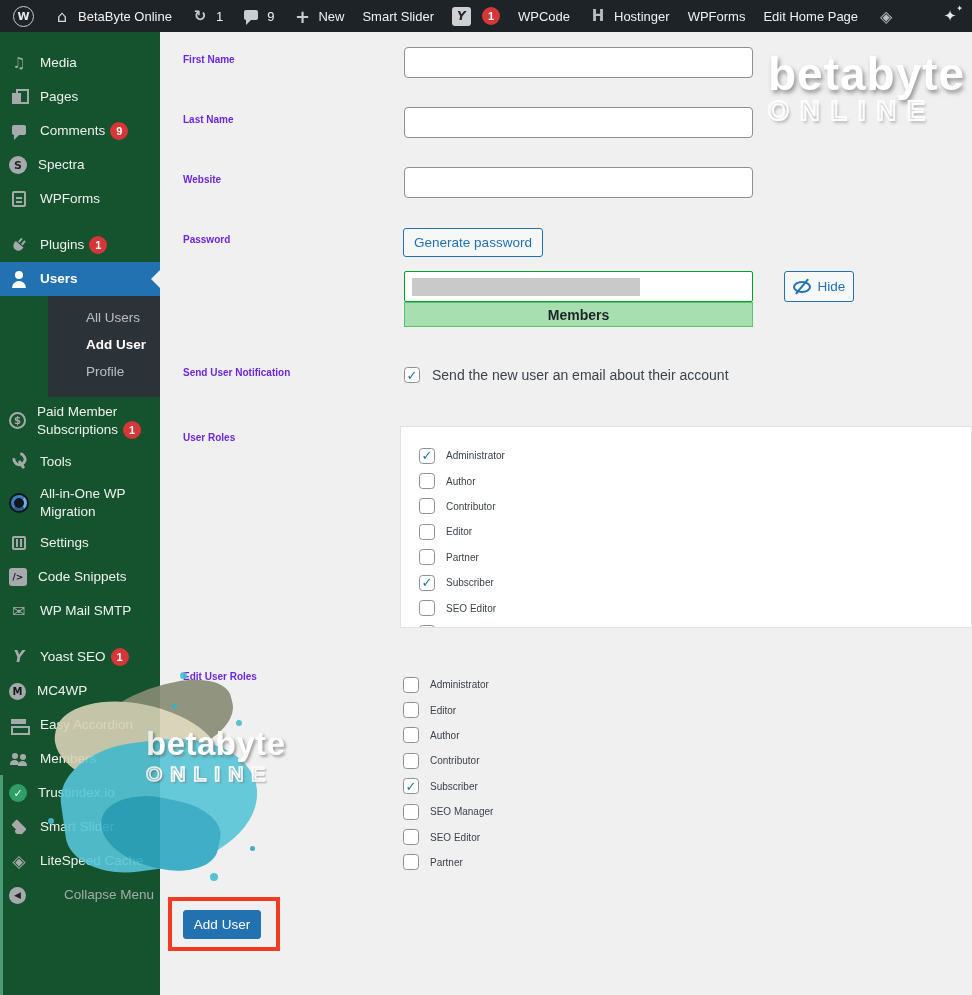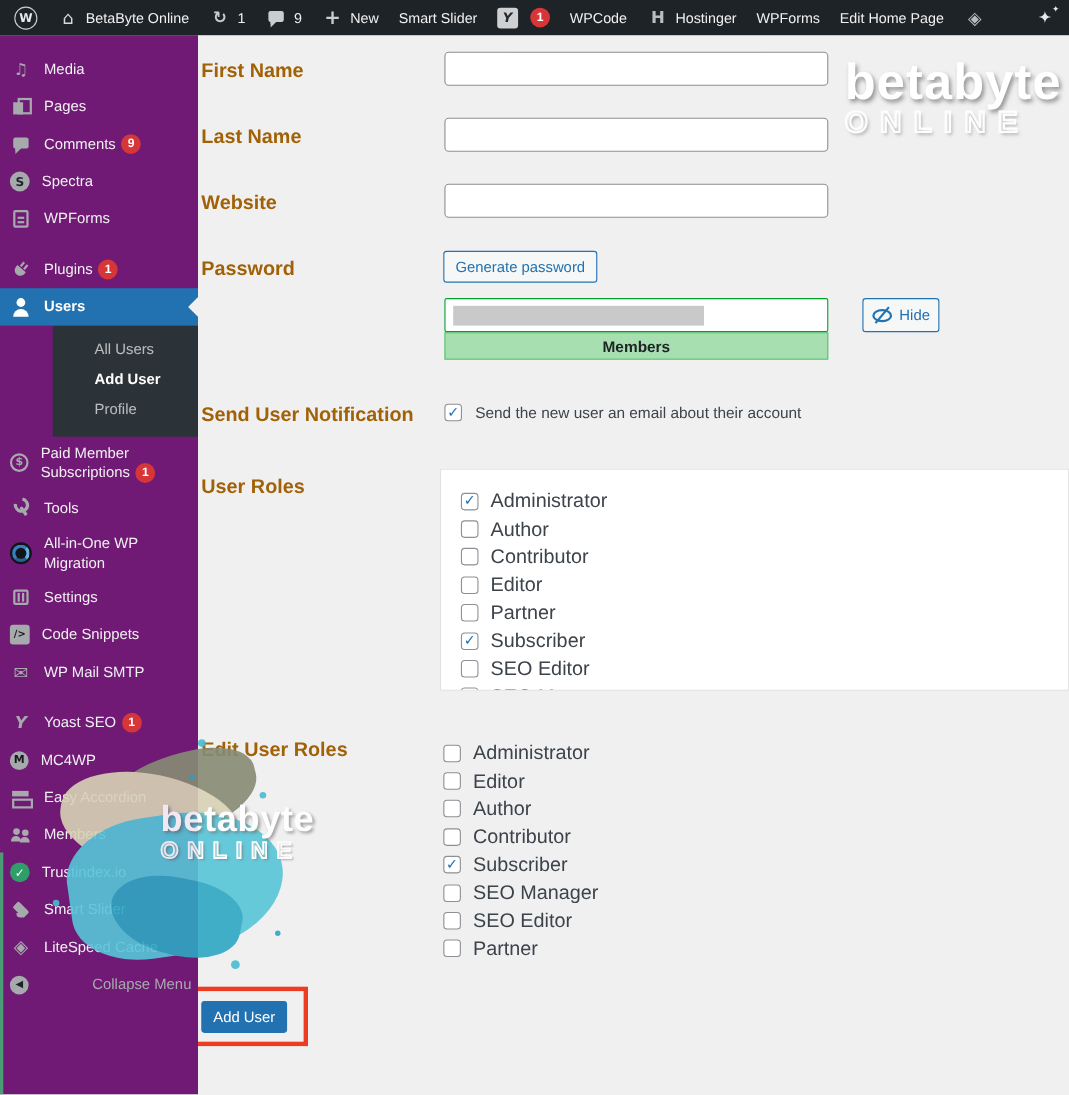--- a/index.html
+++ b/index.html
@@ -77,61 +77,61 @@
   .ic-members::after { content:""; position:absolute; left:1px; top:11px; width:9px; height:5px; border-radius:5px 5px 0 0; background:#a7aaad; box-shadow:8px 1px 0 #a7aaad; }
   .ic-trustindex { background:#2f9e68; border-radius:50%; width:18px; min-width:18px; height:18px; color:#fff; font-size:11px; font-weight:bold; }
   .ic-trustindex::before { content:"✓"; }
   .ic-smartslider::before { content:""; position:absolute; left:3px; top:3px; width:14px; height:14px; background:#a7aaad; transform:rotate(45deg) scaleY(.55); border-radius:2px; }
   .ic-smartslider::after { content:""; position:absolute; left:6px; top:13px; width:8px; height:4px; background:#a7aaad; border-radius:0 0 3px 3px; }
   .ic-litespeed::before { content:"◈"; font-size:17px; }
   .ic-collapse { background:#a7aaad; border-radius:50%; width:17px; min-width:17px; height:17px; color:#1d2327; font-size:9px; }
   .ic-collapse::before { content:"◀"; }
 
   
-  .sidebar { position:absolute; top:32px; left:0; bottom:0; width:180px; background:#701a75; z-index:10; font-size:13.5px; }
+  .sidebar { position:absolute; top:32px; left:0; bottom:0; width:160px; background:#14532d; z-index:10; font-size:13.5px; }
   .menu { padding-top:14px; }
   .mi { display:flex; align-items:center; gap:11px; padding:6px 6px 6px 9px; min-height:34px; color:#f0f0f1; cursor:pointer; }
   .mi .lbl { flex:1; line-height:1.3; display:inline; }
   .sep { height:12px; }
   .badge { background:#d63638; color:#fff; border-radius:50%; min-width:18px; height:18px; font-size:11px; font-weight:bold;
            display:inline-flex; align-items:center; justify-content:center; padding:0 3px; margin-left:5px; vertical-align:middle; }
   .mi.active { background:#2271b1; position:relative; }
   .mi.active .lbl { color:#fff; font-weight:bold; }
   .users-arrow { position:absolute; right:0; top:50%; transform:translateY(-50%); width:0; height:0;
                  border:9px solid transparent; border-right-color:#f0f0f1; border-left-width:0; }
   .submenu { background:#2c3338; padding:8px 0 12px;margin-left:48px; }
   .smi { padding:6px 8px 6px 38px; color:rgba(240,240,241,.72); cursor:pointer; font-size:13.5px; }
   .smi.current { color:#fff; font-weight:bold; }
   .mi.dim .lbl { color:#a7aaad;text-align:right; }
   .green-strip { position:absolute; left:0; top:775px; width:3px; height:220px; background:#4a9c77; z-index:11; }
 
   
   .content { position:absolute; left:160px; top:32px; right:0; bottom:0; background:#f0f0f1; }
-  .flabel { position:absolute; left:23px; font-weight:bold; font-size:18px; color:#a16207; }
+  .flabel { position:absolute; left:23px; font-weight:bold; font-size:10px; color:#6d28d9; }
   .tinput { position:absolute; left:244px; width:349px; height:31px; background:#fff; border:1px solid #8c8f94; border-radius:4px; font-size:14px; padding:0 8px; }
 
   .btn-secondary { position:absolute; background:#f6f7f7; border:1px solid #2271b1; border-radius:3px; color:#2271b1;
                    font-size:13.5px; display:inline-flex; align-items:center; justify-content:center; gap:7px; cursor:pointer;
                    font-family:"Liberation Sans", sans-serif; }
   .pw-wrap { position:absolute; left:244px; top:239px; width:349px; height:31px; background:#fff; border:1px solid #00a32a; border-radius:2px; }
   .pw-blob { position:absolute; left:7px; top:6px; width:228px; height:18px; background:#c9c9c9; }
   .strength { position:absolute; left:244px; top:270px; width:349px; height:25px; background:#a7dfb0; border:1px solid #58c472;
               display:flex; align-items:center; justify-content:center; font-weight:bold; font-size:14px; color:#1d2327; }
   .ic-eye { width:18px; min-width:18px; height:12px; position:relative; display:inline-block; }
   .ic-eye::before { content:""; position:absolute; inset:0; border:2px solid #2271b1; border-radius:50%; }
   .ic-eye::after { content:""; position:absolute; left:8px; top:-4px; width:2px; height:19px; background:#2271b1; transform:rotate(40deg); }
 
   .cb { width:16px; min-width:16px; height:16px; border:1.5px solid #8c8f94; border-radius:3.5px; background:#fff;
         display:inline-flex; align-items:center; justify-content:center; cursor:pointer; }
   .cb.checked::after { content:"✓"; color:#2271b1; font-size:13px; font-weight:bold; line-height:1; font-family:"DejaVu Sans", sans-serif; }
   .notif-row { position:absolute; left:244px; top:335px; display:flex; align-items:center; gap:12px; font-size:14px; color:#3c434a; }
 
   .roles-panel { position:absolute; left:240px; top:394px; width:572px; height:202px; background:#fff;
                  border:1px solid #e2e2e4; overflow:hidden; padding:16px 0 0 18px; }
-  .role-row { display:flex; align-items:center; gap:11px; height:25.4px; font-size:18px; color:#3c434a; }
+  .role-row { display:flex; align-items:center; gap:11px; height:25.4px; font-size:10px; color:#3c434a; }
   .edit-roles { position:absolute; left:243px; top:640px; }
 
   .hl-box { position:absolute; left:8px; top:865px; width:112px; height:54px; border:4px solid #ee3c23; }
   .btn-primary { position:absolute; left:23px; top:878px; width:78px; height:29px; background:#2271b1; border:1px solid #2271b1;
                  border-radius:3px; color:#fff; font-size:13.5px; display:flex; align-items:center; justify-content:center; cursor:pointer; }
 
   
   .wm-top { position:absolute; left:608px; top:18px; text-align:left; pointer-events:none; }
   .wm-bb { font-size:46px; font-weight:bold; color:#fff; letter-spacing:1px; line-height:1.05;
            text-shadow:2px 3px 4px rgba(110,110,110,.7); }

